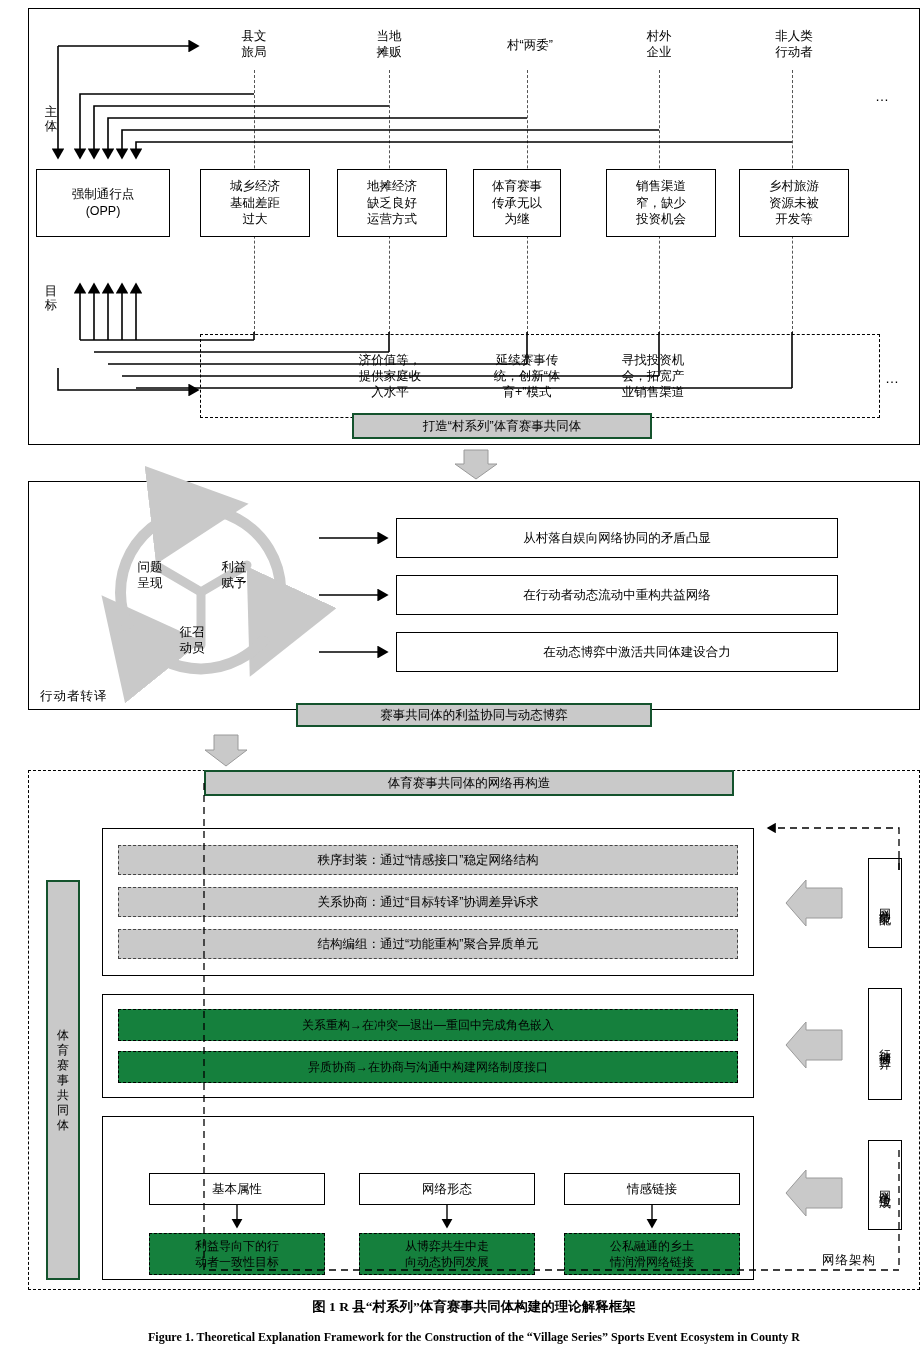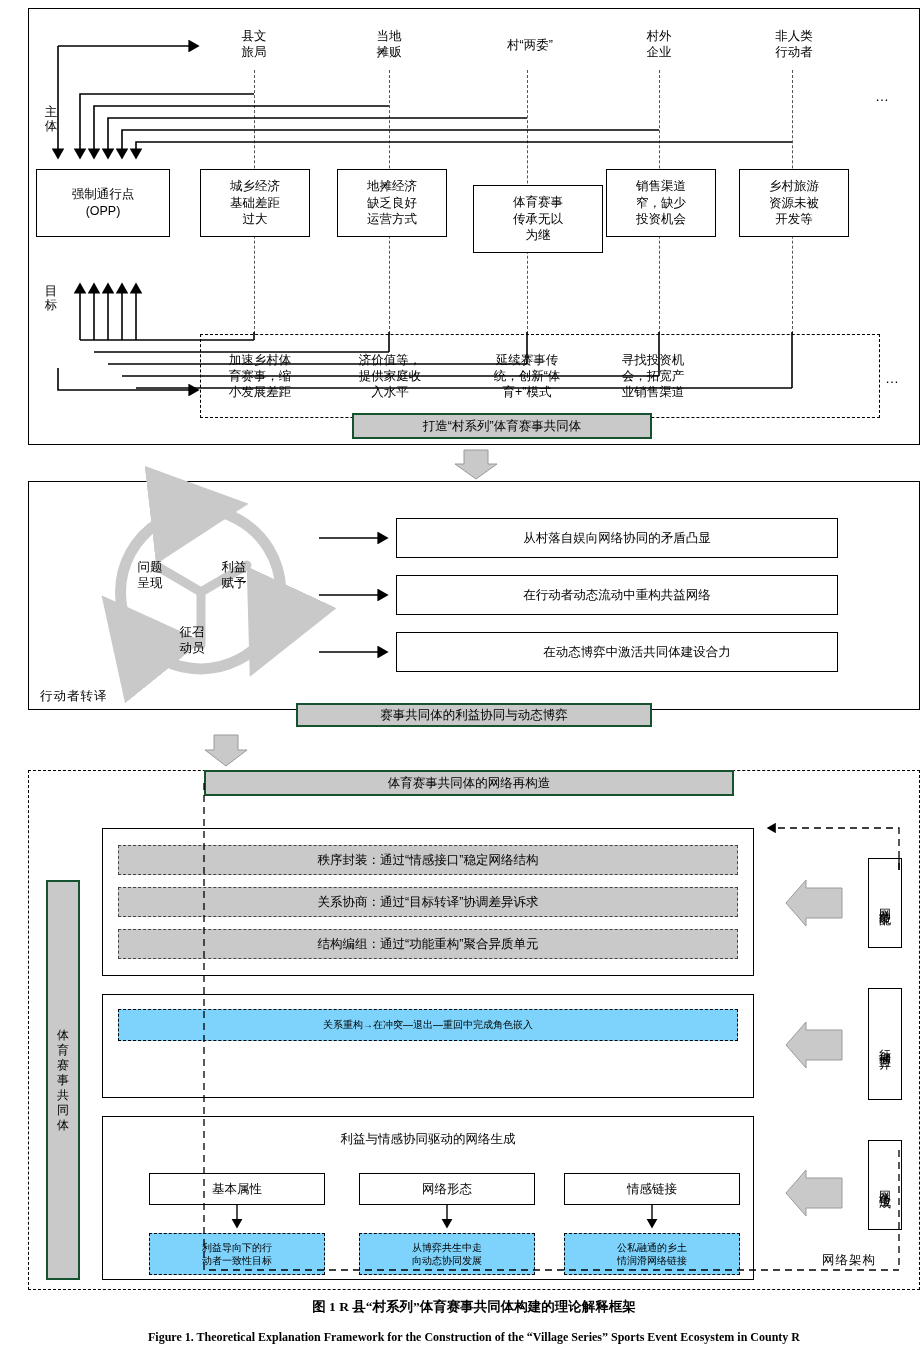--- a/index.html
+++ b/index.html
@@ -1,21 +1,21 @@
 <!DOCTYPE html>
 <html><head>
 <meta charset="utf-8">
 <style>
   html,body{margin:0;padding:0;background:#ffffff;}
   body{width:920px;height:1364px;font-family:"Liberation Sans","DejaVu Sans",sans-serif;color:#000;position:relative;}
   .stage{position:relative;width:920px;height:1364px;overflow:hidden;margin-left:14px;}
   .abs{position:absolute;box-sizing:border-box;}
   .panel{border:1px solid #000;background:#fff;}
   .box{border:1px solid #000;background:#fff;display:flex;align-items:center;justify-content:center;text-align:center;line-height:1.35;font-size:12.5px;padding:2px 4px;}
-  .boxd{border:1px dashed #000;background:#7dd3fc;display:flex;align-items:center;justify-content:center;text-align:center;line-height:1.35;font-size:10px;padding:2px 4px;}
+  .boxd{border:1px dashed #000;background:#15803d;display:flex;align-items:center;justify-content:center;text-align:center;line-height:1.35;font-size:12px;padding:2px 4px;}
   .lbl{display:flex;align-items:center;justify-content:center;text-align:center;line-height:1.3;font-size:12.5px;}
   .dash-v{border-left:1px dashed #555;width:0;}
   .graybox{background:#c9c9c9;border:2px solid #14532d;display:flex;align-items:center;justify-content:center;text-align:center;font-size:12.5px;}
   .graybox-dash{background:#c9c9c9;border:1px dashed #444;display:flex;align-items:center;justify-content:center;text-align:center;font-size:12.5px;}
   .vtext{writing-mode:vertical-rl;text-orientation:upright;letter-spacing:2px;}
   .cap{text-align:center;font-weight:bold;}
   .caption1{font-size:13.5px;font-family:"Liberation Serif","DejaVu Serif",serif;}
   .caption2{font-size:12px;font-family:"Liberation Serif","DejaVu Serif",serif;}
   .smalltext{font-size:12px;}
   svg{display:block;overflow:visible;}
@@ -66,21 +66,21 @@
   <div class="abs lbl" style="left:26px;top:96px;width:22px;height:46px;white-space:pre-line;line-height:1.15;">主体</div>
 
   <div class="abs box" style="left:22px;top:169px;width:134px;height:68px;white-space:pre-line;">强制通行点
 (OPP)</div>
   <div class="abs box" style="left:186px;top:169px;width:110px;height:68px;white-space:pre-line;">城乡经济
 基础差距
 过大</div>
   <div class="abs box" style="left:323px;top:169px;width:110px;height:68px;white-space:pre-line;">地摊经济
 缺乏良好
 运营方式</div>
-  <div class="abs box" style="left:459px;top:185px;width:130px;height:68px;white-space:pre-line;">体育赛事
+  <div class="abs box" style="left:459px;top:169px;width:88px;height:68px;white-space:pre-line;">体育赛事
 传承无以
 为继</div>
   <div class="abs box" style="left:592px;top:169px;width:110px;height:68px;white-space:pre-line;">销售渠道
 窄，缺少
 投资机会</div>
   <div class="abs box" style="left:725px;top:169px;width:110px;height:68px;white-space:pre-line;">乡村旅游
 资源未被
 开发等</div>
 
   <svg class="abs" style="left:14px;top:240px;" width="892" height="160" viewBox="0 0 892 160">
@@ -101,23 +101,20 @@
       <path d="M631,136 L631,92"></path>
       <path d="M764,148 L764,92"></path>
 
       <path d="M30,128 L30,150 L170,150" marker-end="url(#arrHead)"></path>
     </g>
   </svg>
 
   <div class="abs lbl" style="left:26px;top:275px;width:22px;height:46px;white-space:pre-line;line-height:1.15;">目标</div>
 
   <div class="abs" style="left:186px;top:334px;width:680px;height:84px;border:1px dashed #000;"></div>
-  <div class="abs lbl" style="left:190px;top:342px;width:112px;height:68px;white-space:pre-line;">加速乡村体
-育赛事，缩
-小发展差距</div>
   <div class="abs lbl" style="left:316px;top:342px;width:120px;height:68px;white-space:pre-line;">济价值等，
 提供家庭收
 入水平</div>
   <div class="abs lbl" style="left:452px;top:342px;width:122px;height:68px;white-space:pre-line;">延续赛事传
 统，创新“体
 育+”模式</div>
   <div class="abs lbl" style="left:580px;top:342px;width:118px;height:68px;white-space:pre-line;">寻找投资机
 会，拓宽产
 业销售渠道</div>
   <div class="abs lbl" style="left:866px;top:370px;width:24px;height:16px;font-size:14px;">…</div>
@@ -187,23 +184,23 @@
 体</span>
   </div>
 
   <div class="abs box" style="left:88px;top:828px;width:652px;height:148px;display:block;"></div>
   <div class="abs graybox-dash" style="left:104px;top:845px;width:620px;height:30px;">秩序封装：通过“情感接口”稳定网络结构</div>
   <div class="abs graybox-dash" style="left:104px;top:887px;width:620px;height:30px;">关系协商：通过“目标转译”协调差异诉求</div>
   <div class="abs graybox-dash" style="left:104px;top:929px;width:620px;height:30px;">结构编组：通过“功能重构”聚合异质单元</div>
 
   <div class="abs box" style="left:88px;top:994px;width:652px;height:104px;display:block;"></div>
   <div class="abs boxd" style="left:104px;top:1009px;width:620px;height:32px;">关系重构→在冲突—退出—重回中完成角色嵌入</div>
+  <div class="abs boxd" style="left:104px;top:1051px;width:620px;height:32px;">异质协商→在协商与沟通中构建网络制度接口</div>
 
   <div class="abs box" style="left:88px;top:1116px;width:652px;height:164px;display:block;"></div>
-  <div class="abs lbl" style="left:104px;top:1128px;width:620px;height:22px;">利益与情感协同驱动的网络生成</div>
 
   <div class="abs box" style="left:135px;top:1173px;width:176px;height:32px;">基本属性</div>
   <div class="abs box" style="left:345px;top:1173px;width:176px;height:32px;">网络形态</div>
   <div class="abs box" style="left:550px;top:1173px;width:176px;height:32px;">情感链接</div>
 
   <svg class="abs" style="left:88px;top:1205px;" width="652" height="28" viewBox="0 0 652 28">
     <g stroke="#000" stroke-width="1.4" fill="none">
       <path d="M135,0 L135,22" marker-end="url(#arrHead)"></path>
       <path d="M345,0 L345,22" marker-end="url(#arrHead)"></path>
       <path d="M550,0 L550,22" marker-end="url(#arrHead)"></path>

